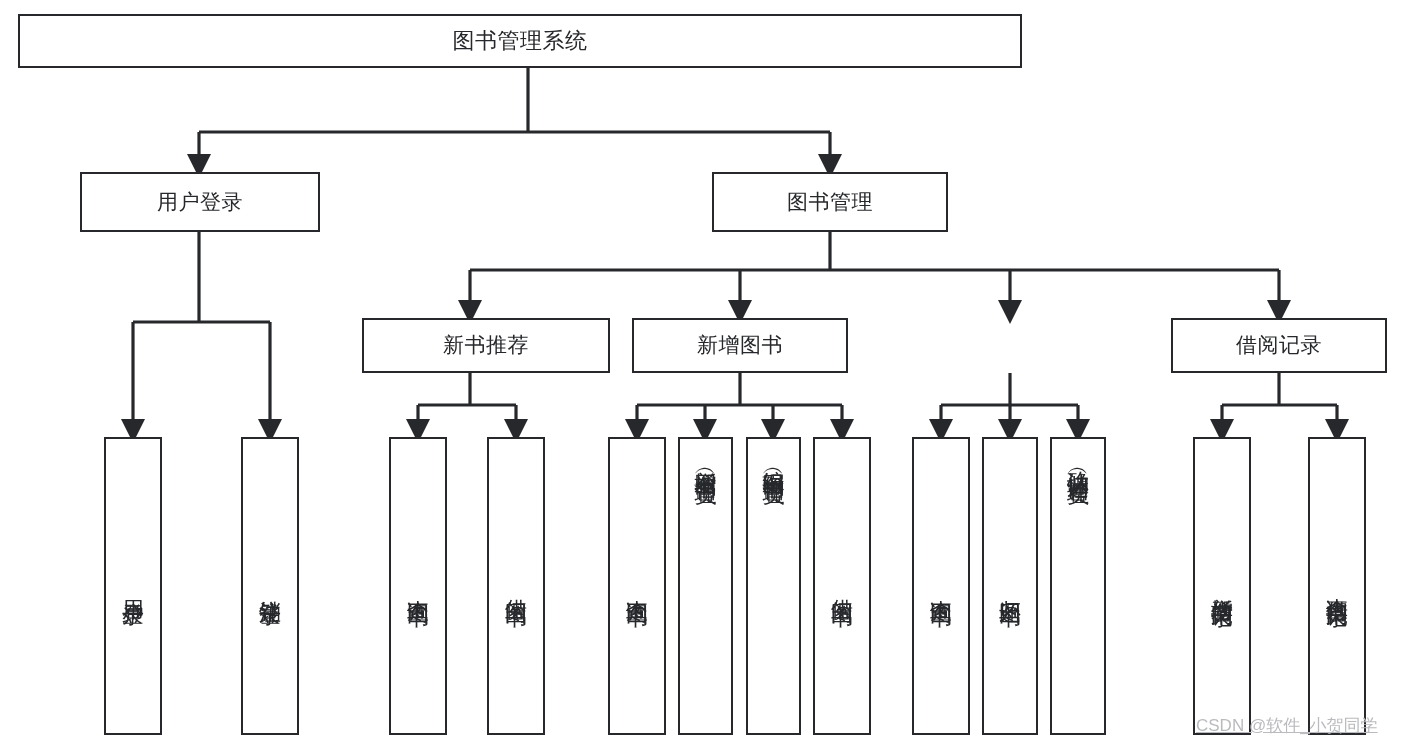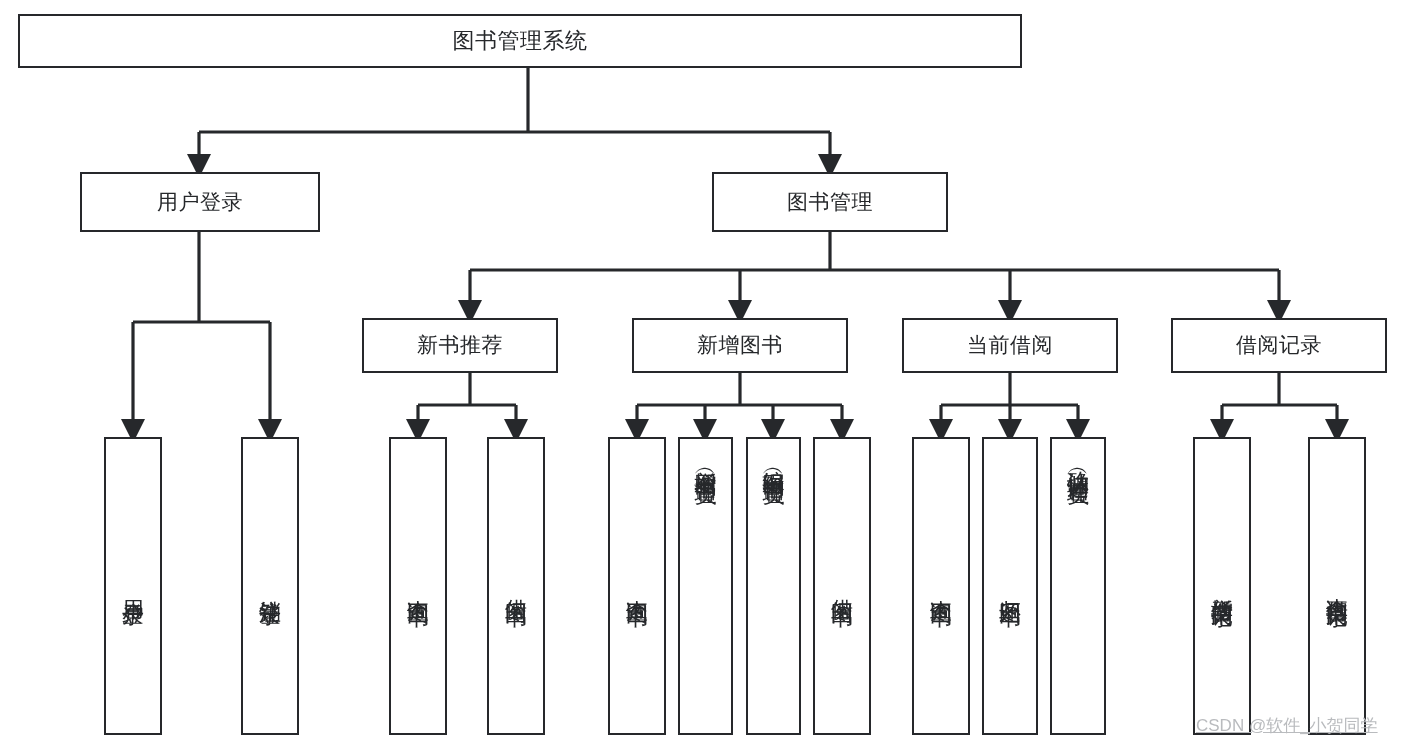--- a/index.html
+++ b/index.html
@@ -134,29 +134,26 @@
     <span class="node-label">图书管理系统</span>
   </div>
 
   <div class="node horiz" style="left:80px; top:172px; width:240px; height:60px;">
     <span class="node-label">用户登录</span>
   </div>
   <div class="node horiz" style="left:712px; top:172px; width:236px; height:60px;align-items:center;">
     <span class="node-label">图书管理</span>
   </div>
 
-  <div class="node horiz" style="left:362px; top:318px; width:196px; height:55px;">
+  <div class="node horiz" style="left:362px; top:318px; width:248px; height:55px;">
     <span class="node-label">新书推荐</span>
   </div>
   <div class="node horiz" style="left:632px; top:318px; width:216px; height:55px;">
     <span class="node-label">新增图书</span>
   </div>
-  <div class="node horiz" style="left:902px; top:318px; width:216px; height:55px;">
-    <span class="node-label">当前借阅</span>
-  </div>
   <div class="node horiz" style="left:1171px; top:318px; width:216px; height:55px;">
     <span class="node-label">借阅记录</span>
   </div>
 
   <div class="node vert centerflow" style="left:104px; top:437px; width:58px; height:298px;">
     <span class="node-label">用户登录</span>
   </div>
   <div class="node vert centerflow" style="left:241px; top:437px; width:58px; height:298px;">
     <span class="node-label">注销登录</span>
   </div>

